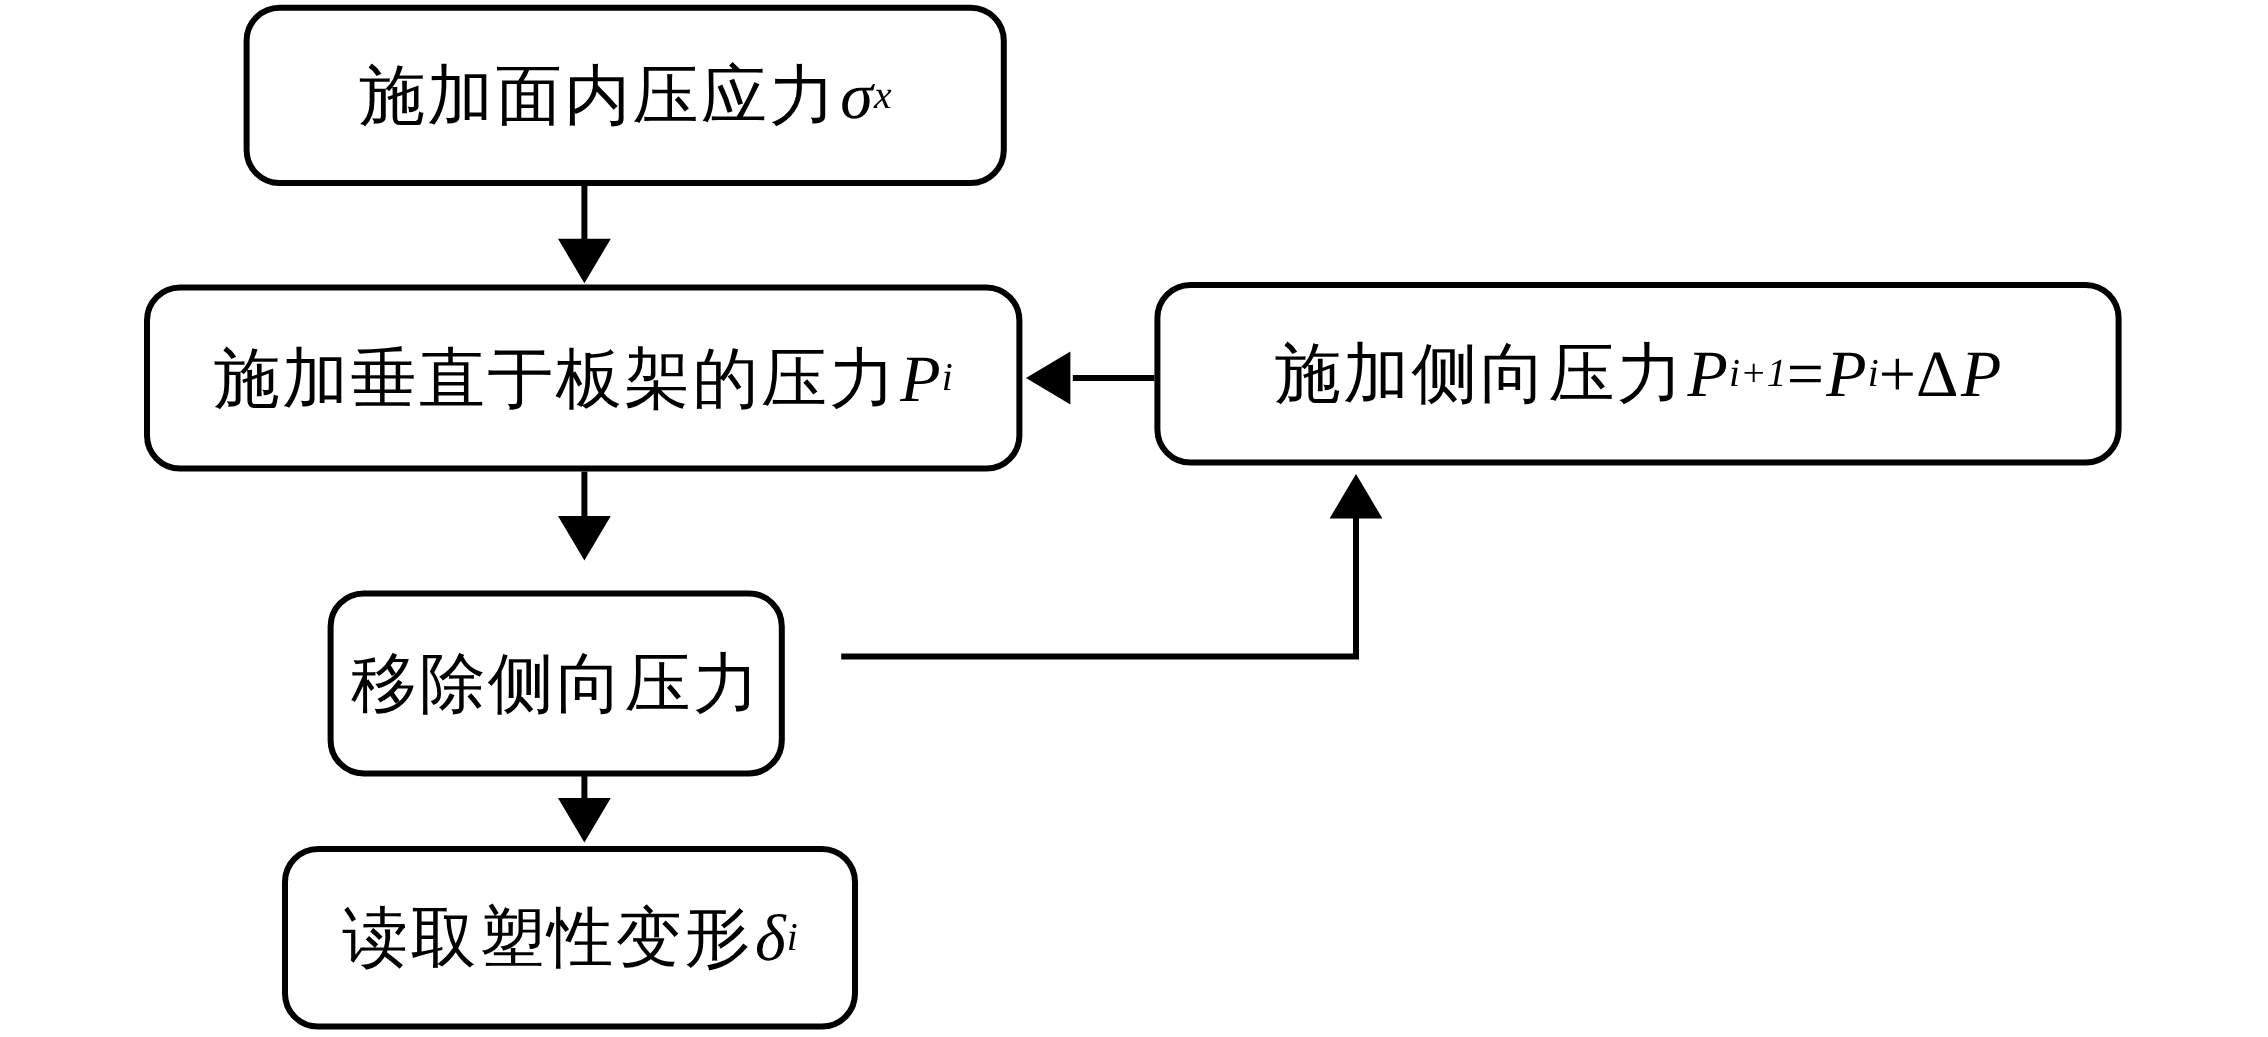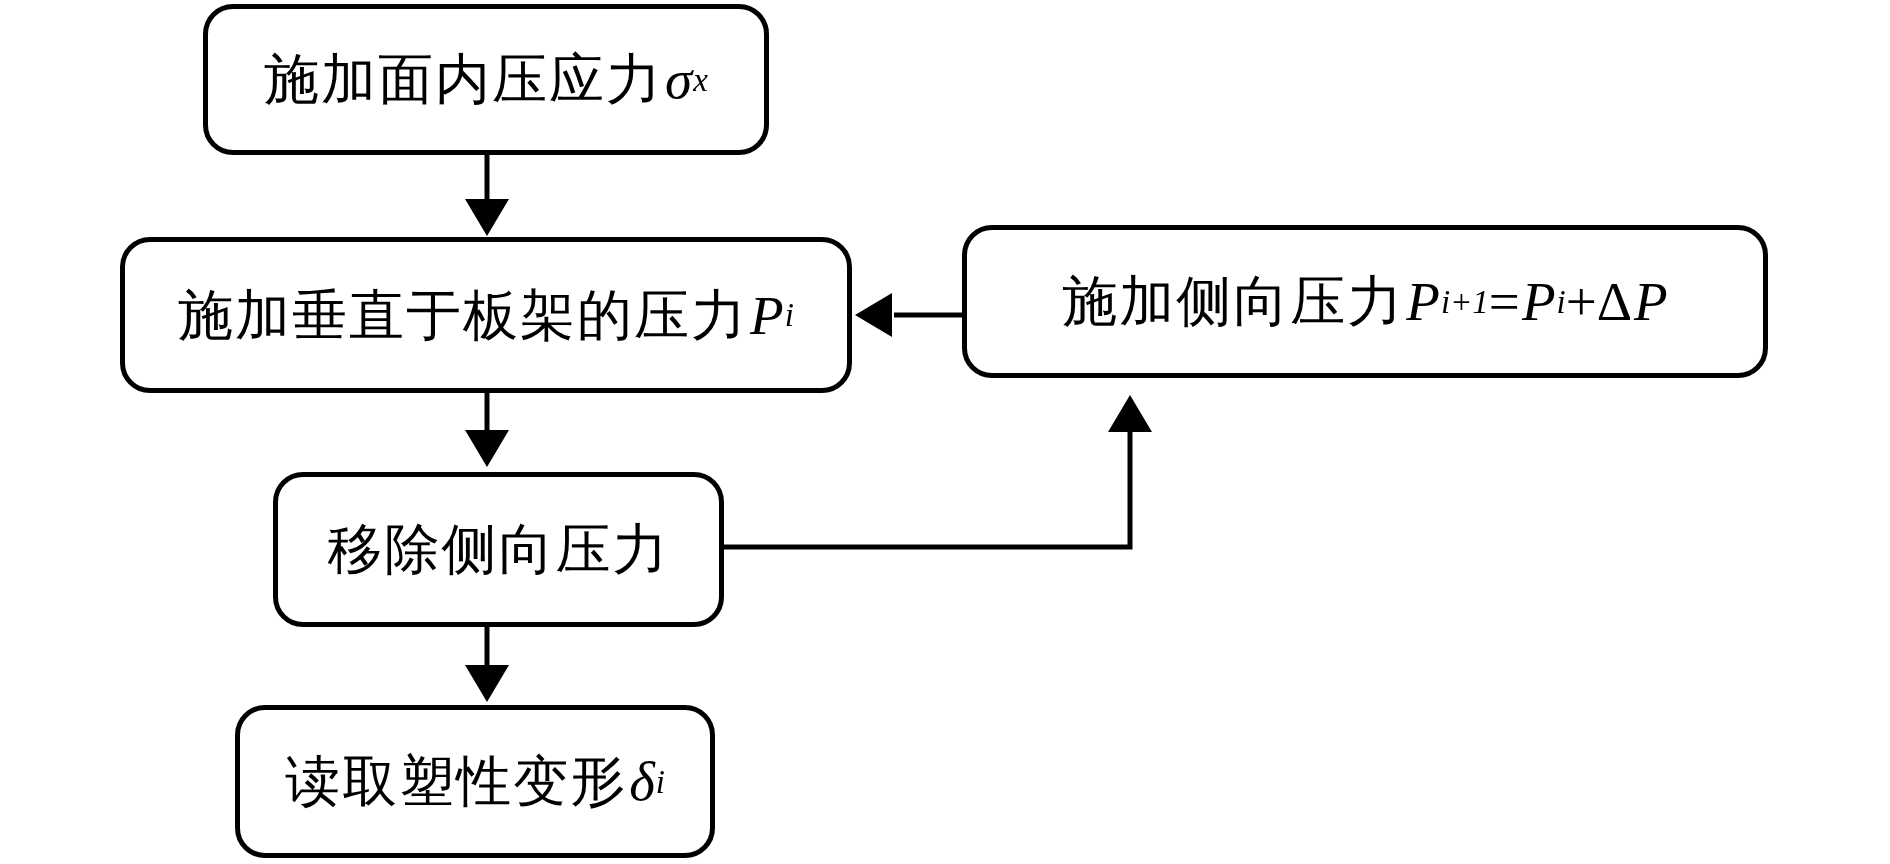--- a/index.html
+++ b/index.html
@@ -87,45 +87,45 @@
       </g>
 
       <g>
         <polyline fill="none" points="701,547 1130,547 1130,430"></polyline>
         <polygon stroke="none" points="1108,432 1152,432 1130,395"></polygon>
       </g>
 
     </g>
   </svg>
 
-  <div class="node" style="left:203px; top:4px; width:566px; height:151px;">
+  <div class="node" style="left:203px; top:4px; width:636px; height:151px;">
     <span class="cjk">施加面内压应力</span>
       <span class="math">σ</span>
       <sub class="math">x</sub>
   </div>
 
   <div class="node" style="left:120px; top:237px; width:732px; height:156px;text-align:center;">
     <span class="cjk">施加垂直于板架的压力</span>
       <span class="math">P</span>
       <sub class="math">i</sub>
   </div>
 
-  <div class="node" style="left:962px; top:225px; width:806px; height:153px;">
+  <div class="node" style="left:962px; top:235px; width:806px; height:153px;">
     <span class="cjk">施加侧向压力</span>
       <span class="math">P</span>
       <sub class="math">i+1</sub>
       <span class="math up">=</span>
       <span class="math">P</span>
       <sub class="math">i</sub>
       <span class="math up">+</span>
       <span class="math up">Δ</span>
       <span class="math">P</span>
   </div>
 
-  <div class="node" style="left:273px; top:472px; width:451px; height:155px;">
+  <div class="node" style="left:273px; top:492px; width:381px; height:155px;">
     <span class="cjk">移除侧向压力</span>
   </div>
 
   <div class="node" style="left:235px; top:705px; width:480px; height:153px;">
     <span class="cjk">读取塑性变形</span>
       <span class="math">δ</span>
       <sub class="math">i</sub>
   </div>
 
 </div>

